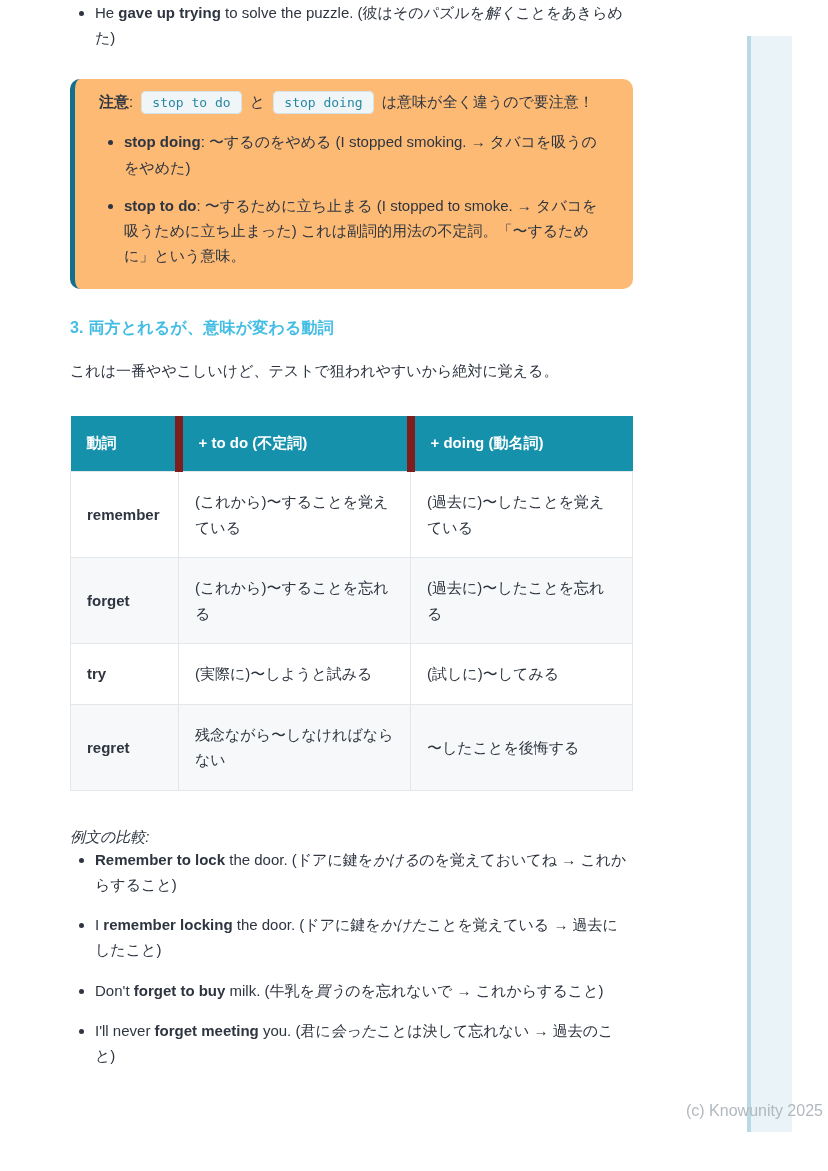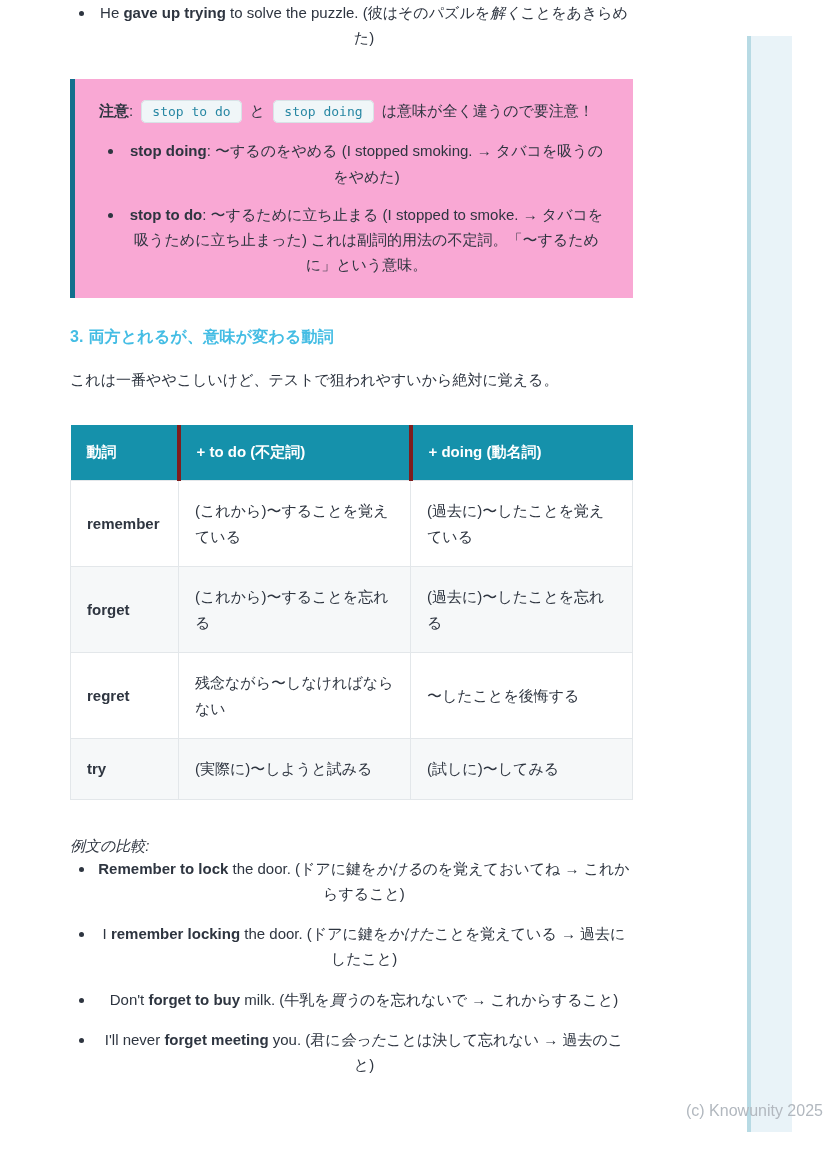--- a/index.html
+++ b/index.html
@@ -8,47 +8,47 @@
     background:#ffffff;
     font-family:"Liberation Sans", sans-serif;
     color:#2e3540;font-size:15px;
   }
   .side-decoration{
     position:absolute;left:747px;top:36px;width:41px;height:1096px;
     background:#e9f3f8;border-left:4px solid #b7dae4;z-index:1;
   }
   .content{position:absolute;left:70px;top:0;width:563px;z-index:2;}
   ul.bullets{margin:0;padding-left:25px;list-style:disc;}
-  ul.bullets li{margin-bottom:15px;line-height:1.68;text-align:center;}
+  ul.bullets li{margin-bottom:15px;line-height:1.68;}
   .b{font-weight:700;}
   .i{font-style:italic;}
   .intro-list{margin-top:40px;}
   .callout{
-    margin-top:29px;background:#f9a8d4;border-left:5px solid #13708d;
-    border-radius:0;padding:17px 24px 8px 24px;
+    margin-top:29px;background:#fdba74;border-left:5px solid #13708d;
+    border-radius:10px;padding:8px 24px 8px 24px;
   }
   .callout-title{margin:0 0 12px 0;line-height:2.0;}
   .callout ul.bullets li{margin-bottom:13px;}
   .code{
     font-family:"DejaVu Sans Mono", monospace;
     font-size:13px;color:#2787a3;background:#f0f6f8;
     border:1px solid #d8e3e7;border-radius:5px;
     padding:3px 10px;margin:0 4px;white-space:nowrap;
   }
   h2.section-heading{
     color:#44bde4;font-size:16px;font-weight:700;
     margin:29px 0 0 0;line-height:1.25;letter-spacing:0.2px;
   }
   p.section-intro{margin:21px 0 0 0;line-height:1.6;}
   table.verbs{
     width:100%;border-collapse:collapse;margin-top:33px;font-size:15px;
   }
   table.verbs thead th{
     background:#1591ab;color:#ffffff;font-weight:700;text-align:left;
-    padding:18px 16px;border-right:4px solid #7f1d1d;
+    padding:18px 16px;border-right:8px solid #7f1d1d;
   }
   table.verbs thead th:last-child{border-right:none;}
   table.verbs tbody td{
     border:1px solid #e3e7ea;padding:17px 16px;line-height:1.7;
     vertical-align:middle;background:#ffffff;
   }
   table.verbs tbody tr:nth-child(even) td{background:#f6f8f9;}
   table.verbs td.verb-cell{font-weight:700;}
   .col-verb{width:108px;}
   .col-todo{width:232px;}
@@ -102,29 +102,29 @@
       <td>(過去に)〜したことを覚えている</td>
     </tr>
 
     <tr>
       <td class="verb-cell">forget</td>
       <td>(これから)〜することを忘れる</td>
       <td>(過去に)〜したことを忘れる</td>
     </tr>
 
     <tr>
+      <td class="verb-cell">try</td>
+      <td>(実際に)〜しようと試みる</td>
+      <td>(試しに)〜してみる</td>
+    </tr>
+
+    <tr>
       <td class="verb-cell">regret</td>
       <td>残念ながら〜しなければならない</td>
       <td>〜したことを後悔する</td>
-    </tr>
-
-    <tr>
-      <td class="verb-cell">try</td>
-      <td>(実際に)〜しようと試みる</td>
-      <td>(試しに)〜してみる</td>
     </tr>
   </tbody>
   </table>
 
   <p class="examples-label">例文の比較:</p>
 
   <ul class="bullets examples-list">
     <li><span class="b">Remember to lock</span><span> the door. (ドアに鍵を</span><span class="i">かける</span><span>のを覚えておいてね → これからすること)</span></li>
     <li><span>I </span><span class="b">remember locking</span><span> the door. (ドアに鍵を</span><span class="i">かけた</span><span>ことを覚えている → 過去にしたこと)</span></li>
     <li><span>Don't </span><span class="b">forget to buy</span><span> milk. (牛乳を</span><span class="i">買う</span><span>のを忘れないで → これからすること)</span></li>

